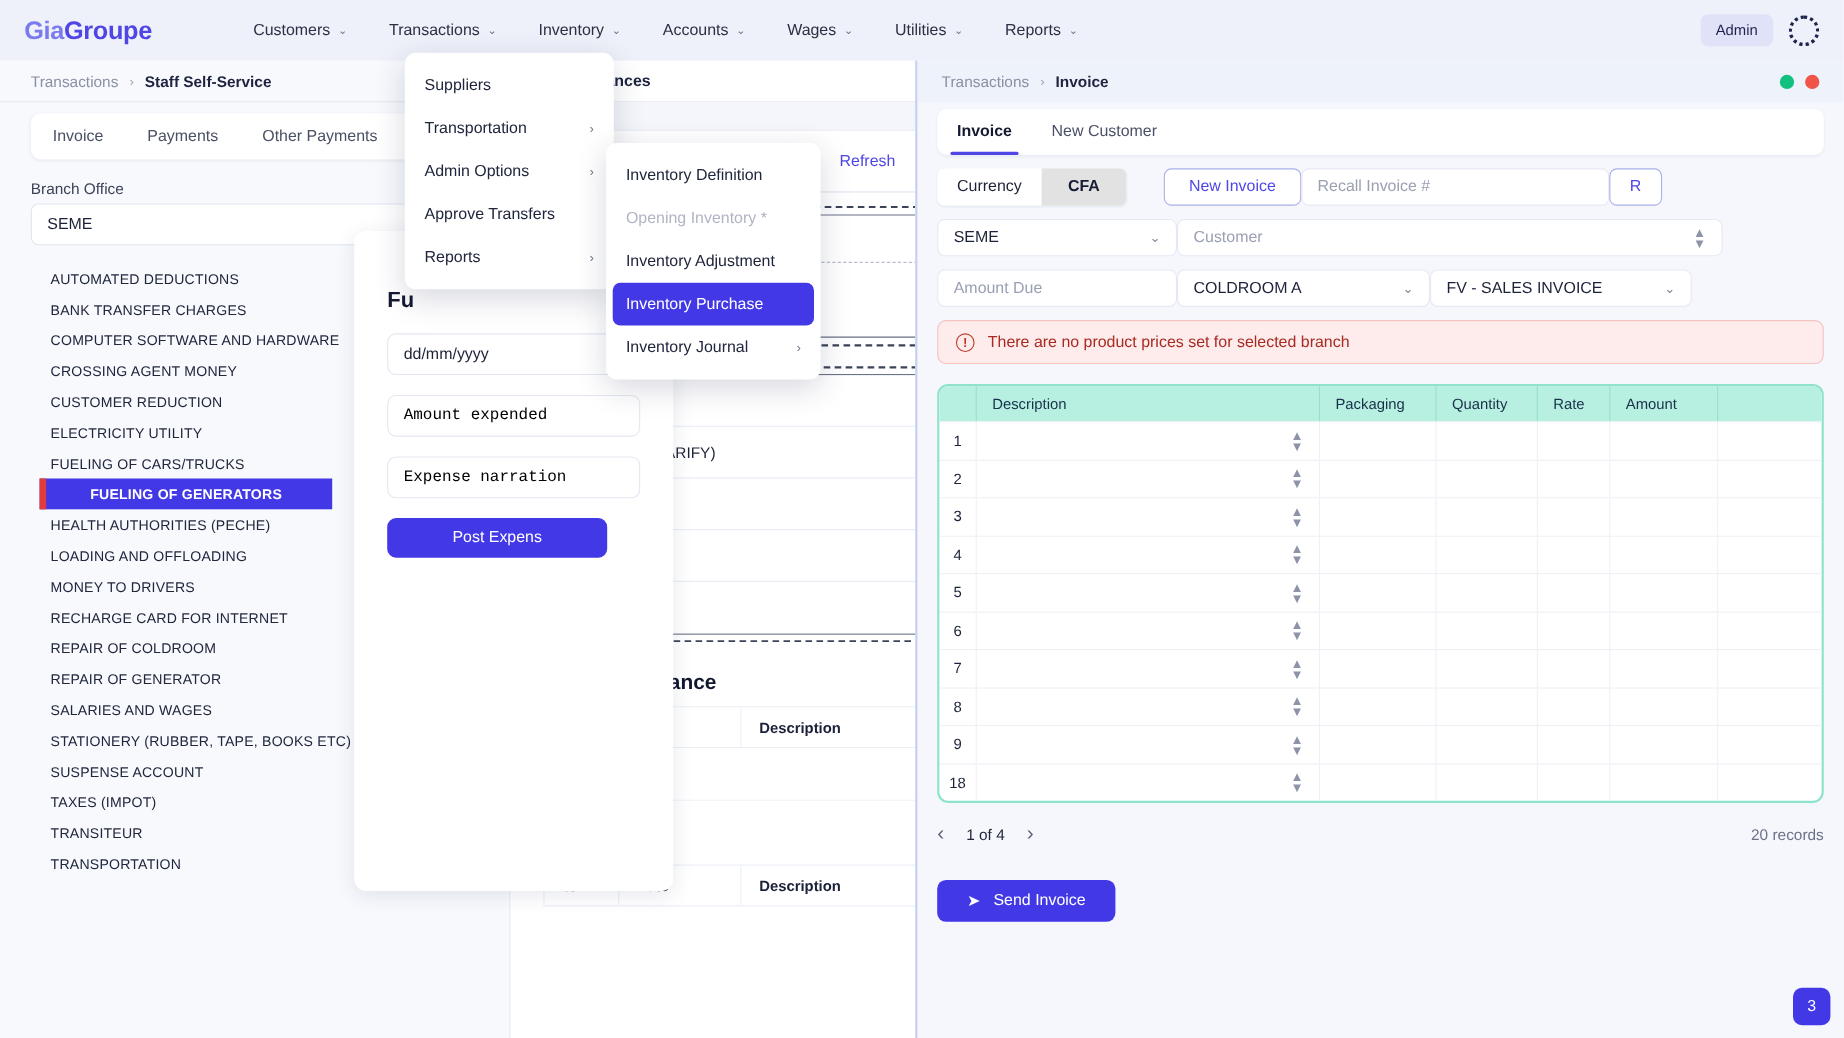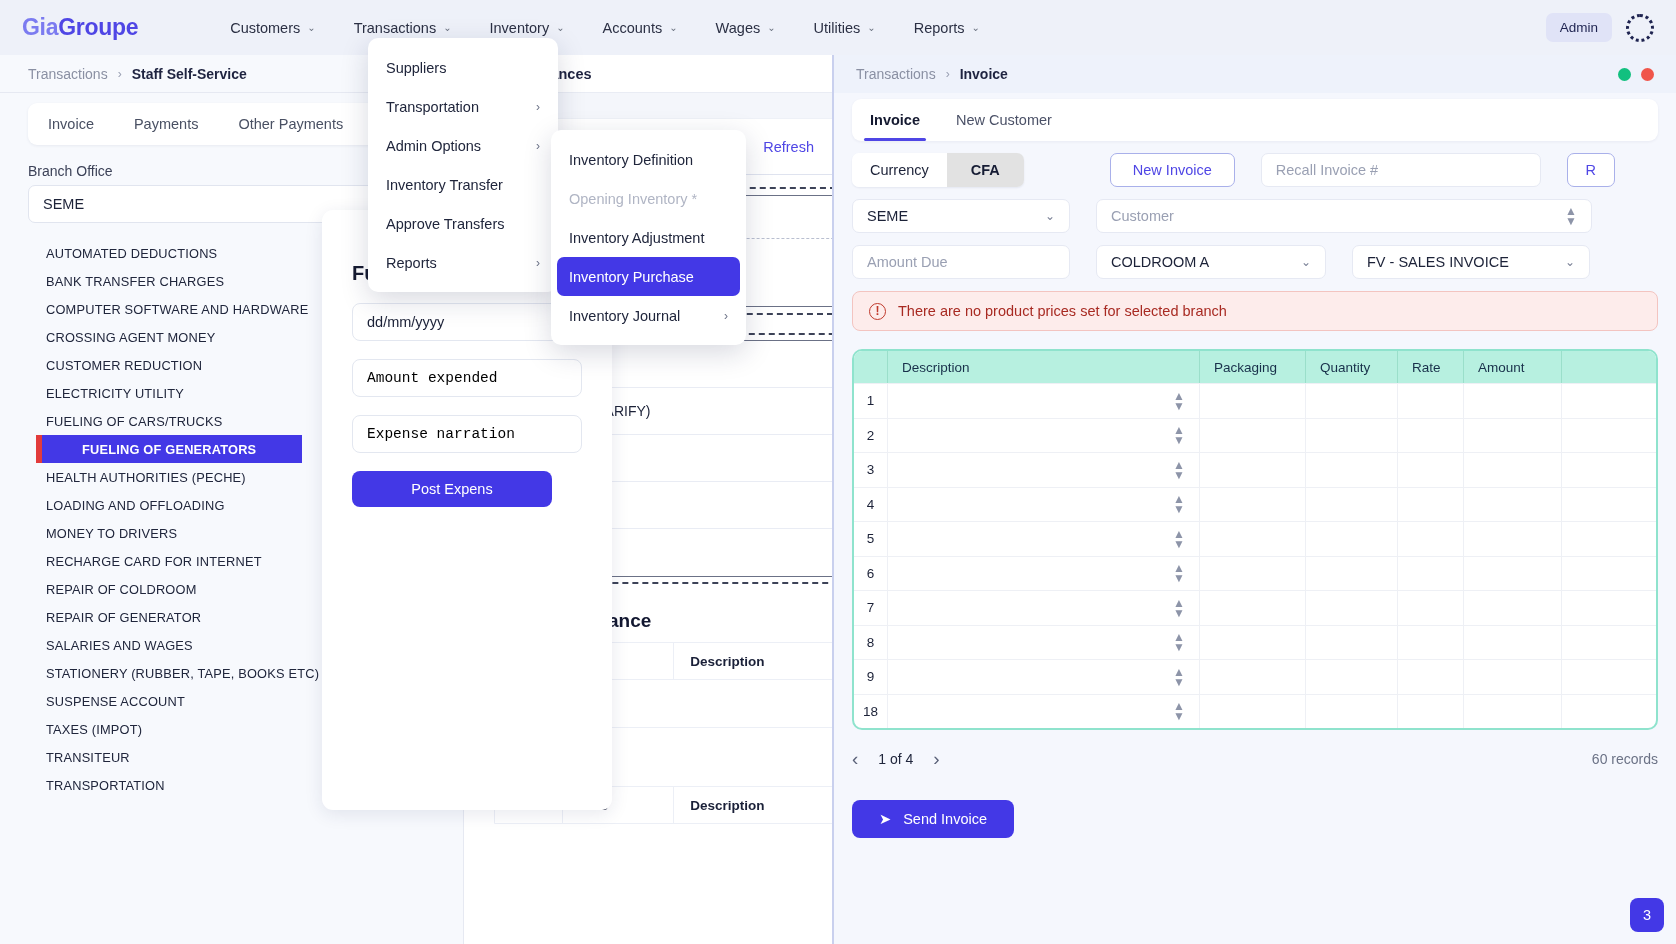--- a/index.html
+++ b/index.html
@@ -175,21 +175,21 @@
     border: 1px solid #eceff6; border-top: none; border-radius: 0 0 7px 7px; }
   .mt-body div { font-size: 14px; color: #20263c; display: flex; align-items: center; padding-left: 16px; }
   .c-sn { width: 68px; } .c-date { width: 112px; } .c-desc { width: 220px; }
 
   
   .menu {
     position: absolute; background: #fff; border-radius: 10px;
     box-shadow: 0 8px 28px rgba(25,32,70,0.17);
     padding: 10px 0; z-index: 80;
   }
-  .menu1 { top: 38px; left: 368px; width: 190px; }
+  .menu1 { top: 48px; left: 368px; width: 190px; }
   .menu2 { top: 130px; left: 551px; width: 195px; }
   .mi {
     height: 39px; display: flex; align-items: center; justify-content: space-between;
     padding: 0 18px; font-size: 14.5px; color: #20263c; cursor: pointer;
   }
   .mi.dim { color: #b0b5c4; }
   .mi.sel { background: #4338e6; color: #fff; border-radius: 7px; margin: 0 6px; padding: 0 12px; }
   .mi .arrow { font-size: 12px; color: #6d7488; }
 
   
@@ -210,21 +210,21 @@
 
   .inv-tabbar {
     margin: 6px 18px 0 18px; background: #fff; border-radius: 9px;
     height: 42px; display: flex; align-items: stretch;
     box-shadow: 0 1px 3px rgba(30,40,90,0.06);
   }
   .inv-tab { display: flex; align-items: center; padding: 0 18px; font-size: 14.5px; color: #4b5167; position: relative; cursor: pointer;}
   .inv-tab.active { color: #141930; font-weight: bold; }
   .inv-tab.active::after { content:""; position:absolute; left:12px; right:12px; bottom:0; height:3px; background:#4f46e5; border-radius:2px; }
 
-  .inv-row { display: flex; align-items: center; gap: 26px; margin: 12px 18px 0 18px; }
+  .inv-row { display: flex; align-items: center; gap: 0; margin: 12px 18px 0 18px; }
   .cur-group { display: flex; height: 34px; border-radius: 7px; overflow: hidden; box-shadow: 0 1px 2px rgba(30,40,90,0.08); }
   .cur-lbl { background: #fff; padding: 0 18px; display: flex; align-items: center; font-size: 14.5px; color: #1c2238; }
   .cur-val { background: #e2e2e2; padding: 0 24px; display: flex; align-items: center; font-size: 14.5px; font-weight: bold; color: #161c34; }
   .btn-outline {
     height: 34px; padding: 12px 22px; display: flex; align-items: center;
     border: 1px solid #a9b0ea; border-radius: 7px; background: #fff;
     color: #4f46e5; font-size: 14.5px; cursor: pointer;
   }
   .inp {
     height: 34px; background: #fff; border: 1px solid #e6e9f3; border-radius: 7px;
@@ -448,24 +448,20 @@
     </div>
     <div class="mi">
       <span>Transportation</span>
       <span class="arrow">›</span>
     </div>
     <div class="mi">
       <span>Admin Options</span>
       <span class="arrow">›</span>
     </div>
     <div class="mi">
-      <span>Inventory Transfer</span>
-      <span class="arrow"></span>
-    </div>
-    <div class="mi">
       <span>Approve Transfers</span>
       <span class="arrow"></span>
     </div>
     <div class="mi">
       <span>Reports</span>
       <span class="arrow">›</span>
     </div>
   </div>
 
   <div class="menu menu2">
@@ -669,21 +665,21 @@
         <div class="k-rate"></div>
         <div class="k-amt"></div>
         <div class="k-x"></div>
       </div>
     </div>
 
     <div class="pager">
       <span class="pg-arrow">‹</span>
       <span class="pg-txt">1 of 4</span>
       <span class="pg-arrow">›</span>
-      <span class="records">60 records</span>
+      <span class="records">20 records</span>
     </div>
 
     <button class="send-btn">
       <span>➤</span>
       <span>Send Invoice</span>
     </button>
   </div>
 
   <div class="corner-badge">3</div>
 

